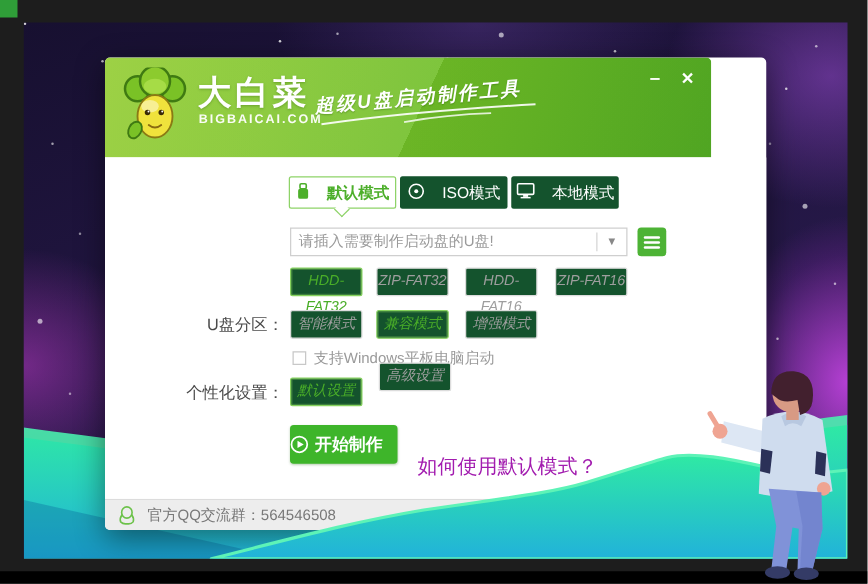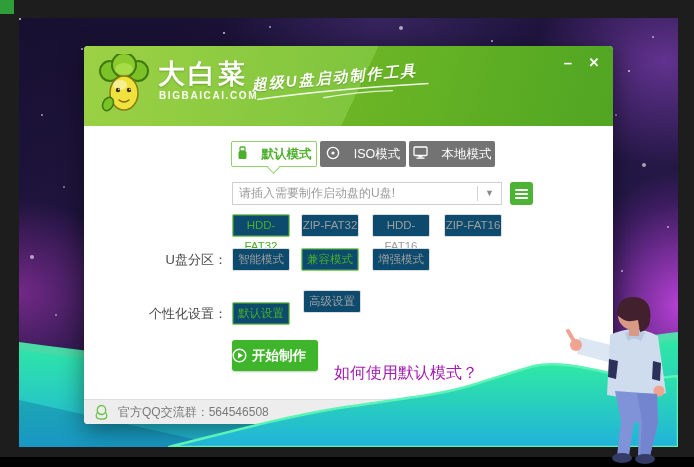--- a/index.html
+++ b/index.html
@@ -38,21 +38,21 @@
   .wave-svg { position:absolute; left:0; top:0; width:659px; height:429px; }
   .wave-back { z-index:1; }
   .wave-front { z-index:3; pointer-events:none; }
 
   
   .window {
     position:absolute; left:65px; top:28px; width:529px; height:378px; z-index:2;
     border-radius:4px; box-shadow:0 6px 24px rgba(0,0,0,.45); background:#fff;
   }
   .titlebar {
-    position:absolute; left:0; top:0; width:529px; height:80px; border-radius:4px 4px 0 0;
+    position:absolute; left:0; top:0; width:485px; height:80px; border-radius:4px 4px 0 0;
     background:linear-gradient(115deg, rgba(255,255,255,.10) 52%, rgba(0,0,0,.05) 52%),
                linear-gradient(105deg,#92cc30 0%, #6fbe27 55%, #54ae24 100%);
     overflow:hidden;
   }
   .logo { position:absolute; left:12px; top:8px; }
   .brand-zh { position:absolute; left:74px; top:10px; color:#fff; font-size:27px; font-weight:bold; letter-spacing:3px; text-shadow:0 1px 2px rgba(40,90,0,.35); }
   .brand-en { position:absolute; left:75px; top:44px; color:#fff; font-size:10px; letter-spacing:1.6px; font-weight:bold; opacity:.95; }
   .tagline-wrap { position:absolute; left:168px; top:22px; transform:rotate(-5deg); color:#fff; }
   .tagline { font-size:15px; font-style:italic; font-weight:bold; letter-spacing:2px; text-shadow:0 1px 1px rgba(40,90,0,.3); }
   .tagline-underline { display:block; margin-top:1px; }
@@ -60,36 +60,36 @@
   .btn-min { right:34px; font-size:15px; }
   .btn-close { right:8px; font-size:13px; }
 
   .body { position:absolute; left:0; top:80px; width:529px; height:273px; background:#fff; }
 
   
   .tabs { position:absolute; left:147px; top:15px; display:flex; gap:3px; }
   .tab { width:86px; height:26px; display:flex; align-items:center; justify-content:center; gap:14px;
          font-size:12.5px; border-radius:2px; cursor:pointer; }
   .tab.active { background:#fff; border:1px solid #8ed368; color:#4daf2b; font-weight:bold; }
-  .tab.inactive { background:#737373; color:#fff; }
+  .tab.inactive { background:#14532d; color:#fff; }
   .tab-notch { position:absolute; top:37px; left:185px; width:9px; height:9px; background:#fff;
          border-right:1px solid #8ed368; border-bottom:1px solid #8ed368; transform:rotate(45deg); z-index:2; }
 
   
   .row-label { position:absolute; left:0; width:143px; text-align:right; font-size:13px; color:#4a4a4a; line-height:23px; }
   .select-box { position:absolute; left:148px; width:270px; height:23px; border:1px solid #cfcfcf; background:#fff;
          display:flex; align-items:center; cursor:pointer; }
   .select-text { flex:1; padding-left:6px; font-size:12px; color:#9a9a9a; white-space:nowrap; overflow:hidden; }
   .select-arrow { width:24px; height:15px; border-left:1px solid #d5d5d5; color:#888; font-size:9px; text-align:center; line-height:15px; }
   .menu-btn { position:absolute; left:426px; width:23px; height:23px; background:#4db335; border-radius:3px;
          display:flex; flex-direction:column; align-items:center; justify-content:center; gap:2px; cursor:pointer; }
   .menu-btn span { display:block; width:13px; height:2px; background:#fff; border-radius:1px; }
 
   .opt-btn { position:absolute; width:58px; height:23px; font-size:11.5px; text-align:center; line-height:21px;
-         border-radius:2px; cursor:pointer; background:#0c4a6e; }
+         border-radius:2px; cursor:pointer; background:#14532d;font-style:italic; }
   .opt-btn.sel { border:1px solid #86d25e; color:#4aae28; box-shadow:inset 0 0 0 1px rgba(134,210,94,.35); }
   .opt-btn.unsel { border:1px solid #dcdcdc; color:#9e9e9e; }
 
   .chk-row { position:absolute; left:150px; top:152px; display:flex; align-items:center; gap:6px; cursor:pointer; }
   .chk-box { width:11px; height:11px; border:1px solid #c8c8c8; background:#fff; }
   .chk-label { font-size:12px; color:#9a9a9a; }
 
   .start-btn { position:absolute; left:148px; top:214px; width:86px; height:31px; background:#3eb52a; border-radius:3px;
          color:#fff; font-size:13.5px; font-weight:bold; display:flex; align-items:center; justify-content:flex-start; gap:5px;
          cursor:pointer; box-shadow:0 1px 2px rgba(30,100,10,.3); }
@@ -194,20 +194,24 @@
           <div class="opt-btn unsel" style="top: 88px; left: 360px;">ZIP-FAT16</div>
         </div>
 
       <div class="row-label" style="top:122px">U盘分区：</div>
       <div id="partition-group">
           <div class="opt-btn unsel" style="top: 122px; left: 148px;">智能模式</div>
           <div class="opt-btn sel" style="top: 122px; left: 217px;">兼容模式</div>
           <div class="opt-btn unsel" style="top: 122px; left: 288px;">增强模式</div>
         </div>
 
+      <div class="chk-row">
+        <span class="chk-box"></span>
+        <span class="chk-label">支持Windows平板电脑启动</span>
+      </div>
 
       <div class="row-label" style="top:176px">个性化设置：</div>
       <div id="personalization-group">
           <div class="opt-btn sel" style="top: 176px; left: 148px;">默认设置</div>
           <div class="opt-btn unsel" style="top: 164px; left: 219px;">高级设置</div>
         </div>
 
       <div class="start-btn">
         <svg width="15" height="15" viewBox="0 0 15 15">
           <circle cx="7.5" cy="7.5" r="6.3" stroke="#fff" stroke-width="1.4" fill="none"></circle>

